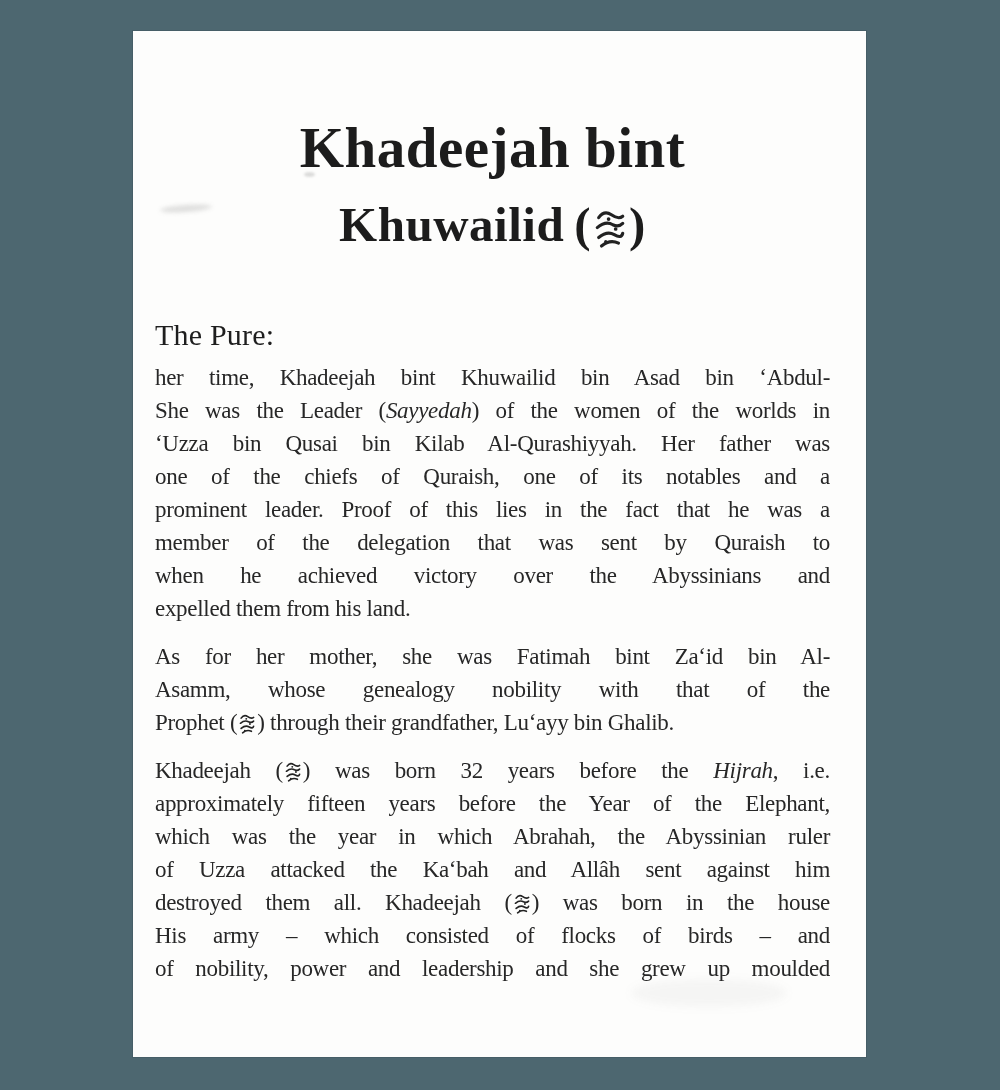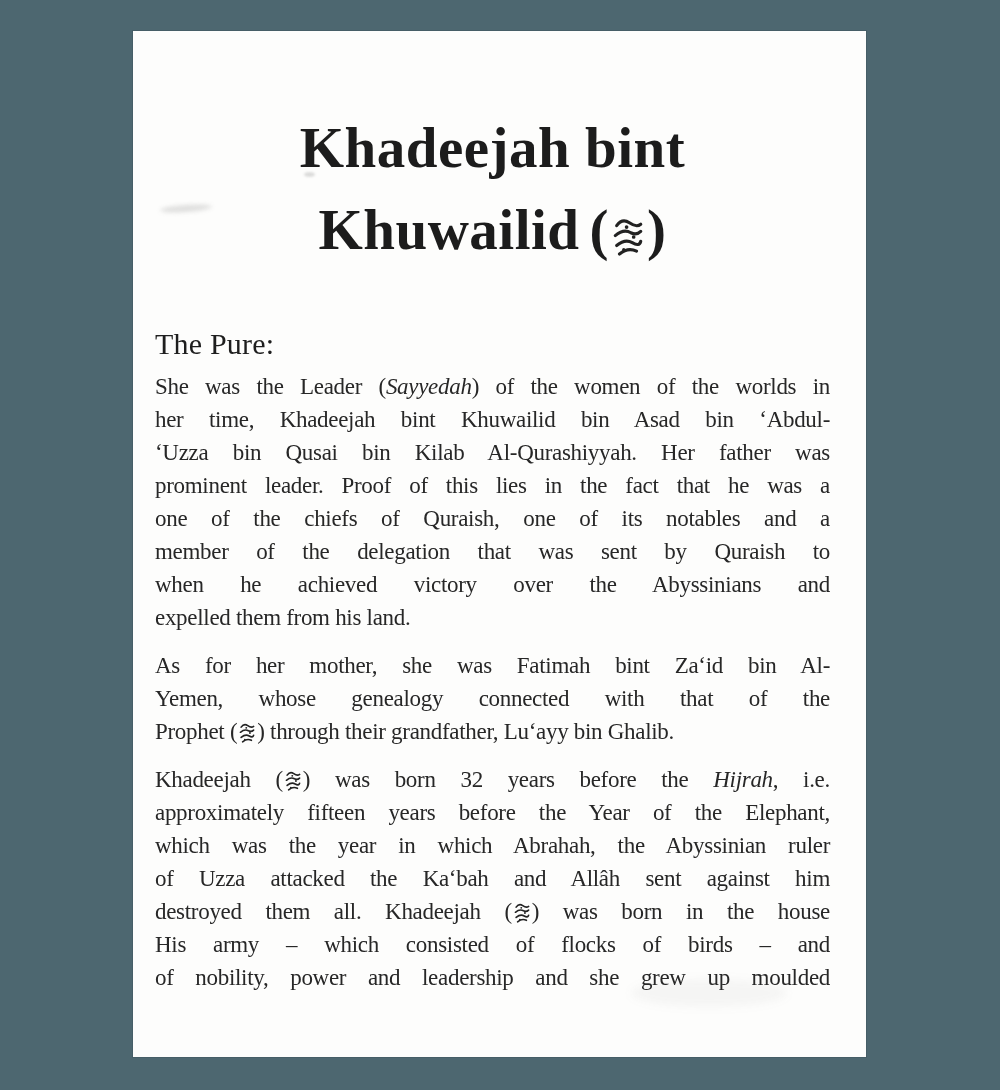--- a/index.html
+++ b/index.html
@@ -19,21 +19,21 @@
     width: 733px;
     height: 1026px;
     background: #fdfdfc;
     box-sizing: border-box;
     padding: 0 36px 0 22px;
     box-shadow: 0 0 0 1px rgba(0,0,0,0.08);
   }
   
   .title { text-align: center; color: #1c1c1c; font-weight: bold; }
   .title .t1 { margin-top: 84px; font-size: 57px; line-height: 1.15; letter-spacing: 0.5px; }
-  .title .t2 { margin-top: 16px; font-size: 57px; line-height: 1.15; letter-spacing: 0.5px; }
+  .title .t2 { margin-top: 16px; font-size: 49px; line-height: 1.15; letter-spacing: 0.5px; }
   .honorific { white-space: nowrap; margin-left: 10px; font-weight: bold; }
   .hsym svg { width: 34px; height: 48px; vertical-align: -12px; margin: 0 2px; }
   
   .heading { margin-top: 64px; font-size: 30px; line-height: 36px; font-weight: normal; color: #1e1e1e; letter-spacing: 0.2px; }
   
   .body { margin-top: 8px; font-size: 23px; color: #272727; letter-spacing: -0.3px; }
   .para { margin: 0 0 15px 0; }
   .line { line-height: 33px; text-align: justify; text-align-last: justify; }
   .line-end { text-align-last: left; }
   .it { font-style: italic; }
@@ -64,32 +64,32 @@
     <circle cx="16" cy="15" r="1.3" fill="#222222"></circle>
     <circle cx="9" cy="24" r="1.2" fill="#222222"></circle>
   </svg></span><span>)</span></span>
       </div>
     </div>
 
     <div class="heading">The Pure:</div>
 
     <div class="body">
         <div class="para">
+          <div class="line"><span>her time, Khadeejah bint Khuwailid bin Asad bin ‘Abdul-</span></div>
           <div class="line"><span>She was the Leader (</span><span class="it">Sayyedah</span><span>) of the women of the worlds in</span></div>
-          <div class="line"><span>her time, Khadeejah bint Khuwailid bin Asad bin ‘Abdul-</span></div>
           <div class="line"><span>‘Uzza bin Qusai bin Kilab Al-Qurashiyyah. Her father was</span></div>
+          <div class="line"><span>one of the chiefs of Quraish, one of its notables and a</span></div>
           <div class="line"><span>prominent leader. Proof of this lies in the fact that he was a</span></div>
-          <div class="line"><span>one of the chiefs of Quraish, one of its notables and a</span></div>
           <div class="line"><span>member of the delegation that was sent by Quraish to</span></div>
           <div class="line"><span>when he achieved victory over the Abyssinians and</span></div>
           <div class="line line-end"><span>expelled them from his land.</span></div>
         </div>
         <div class="para">
           <div class="line"><span>As for her mother, she was Fatimah bint Za‘id bin Al-</span></div>
-          <div class="line"><span>Yemen, whose genealogy connected with that of the</span></div>
+          <div class="line"><span>Asamm, whose genealogy nobility with that of the</span></div>
           <div class="line line-end"><span>Prophet (</span><span class="sym"><svg viewBox="0 0 24 30" xmlns="http://www.w3.org/2000/svg" aria-hidden="true">
     <g fill="none" stroke="#222222" stroke-width="2.2" stroke-linecap="round">
       <path d="M4 7 Q8 1.5 13 5 T21 6"></path>
       <path d="M3 14 Q9 9 14 12 Q18 14 21 11"></path>
       <path d="M4 21 Q10 16 15 19 T21 18"></path>
       <path d="M6 27 Q12 22 18 25"></path>
     </g>
     <circle cx="11" cy="8" r="1.3" fill="#222222"></circle>
     <circle cx="16" cy="15" r="1.3" fill="#222222"></circle>
     <circle cx="9" cy="24" r="1.2" fill="#222222"></circle>

